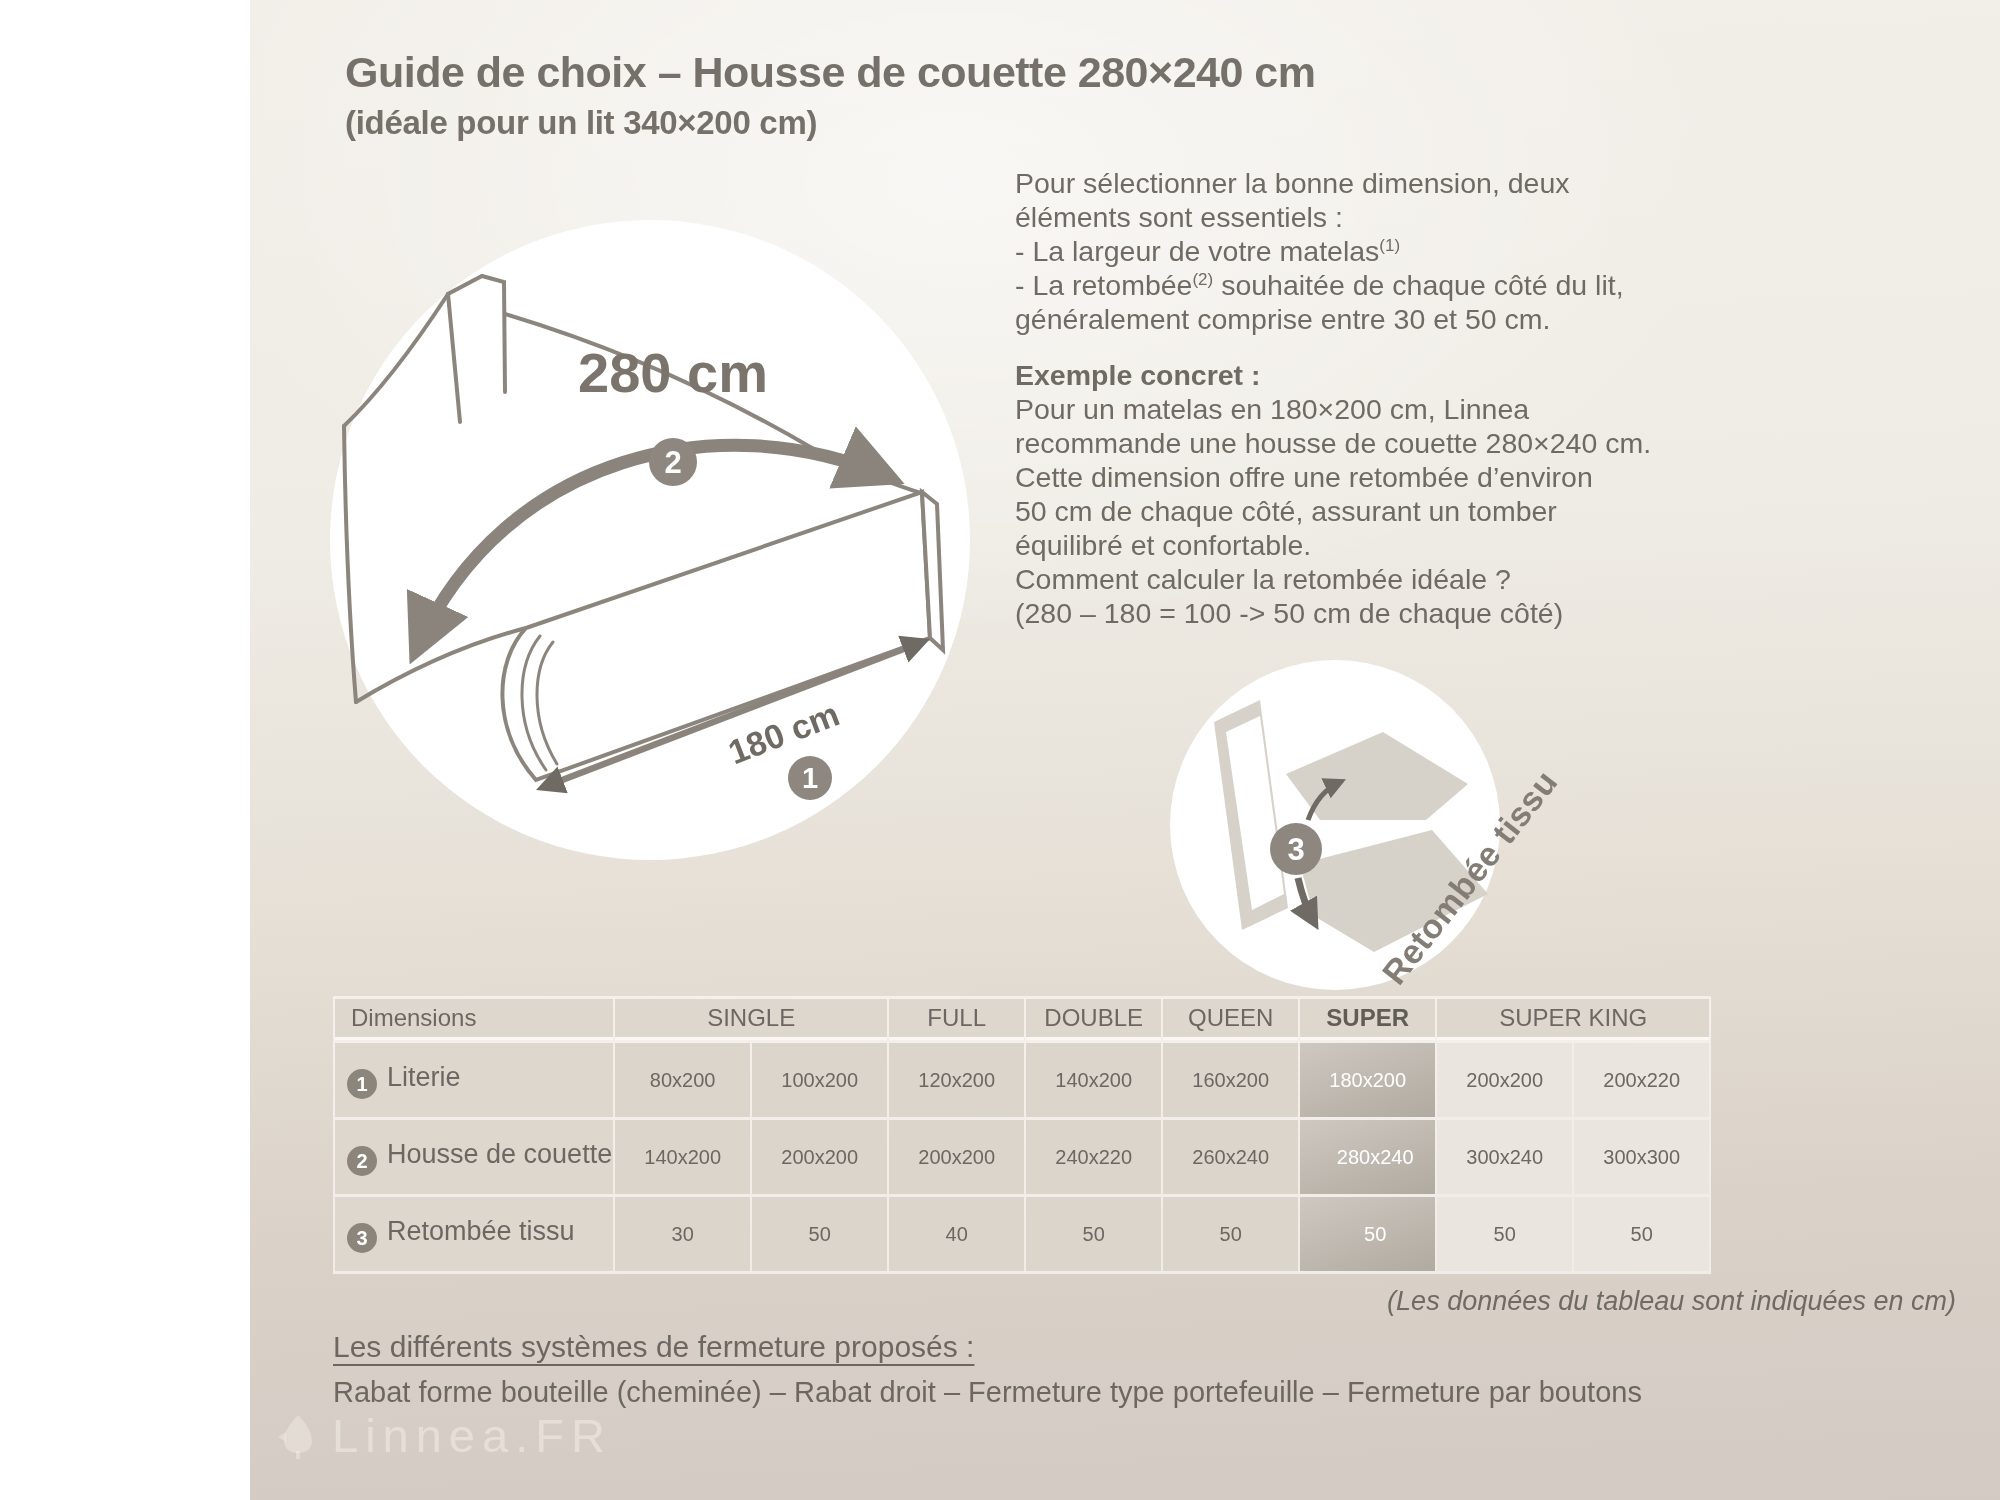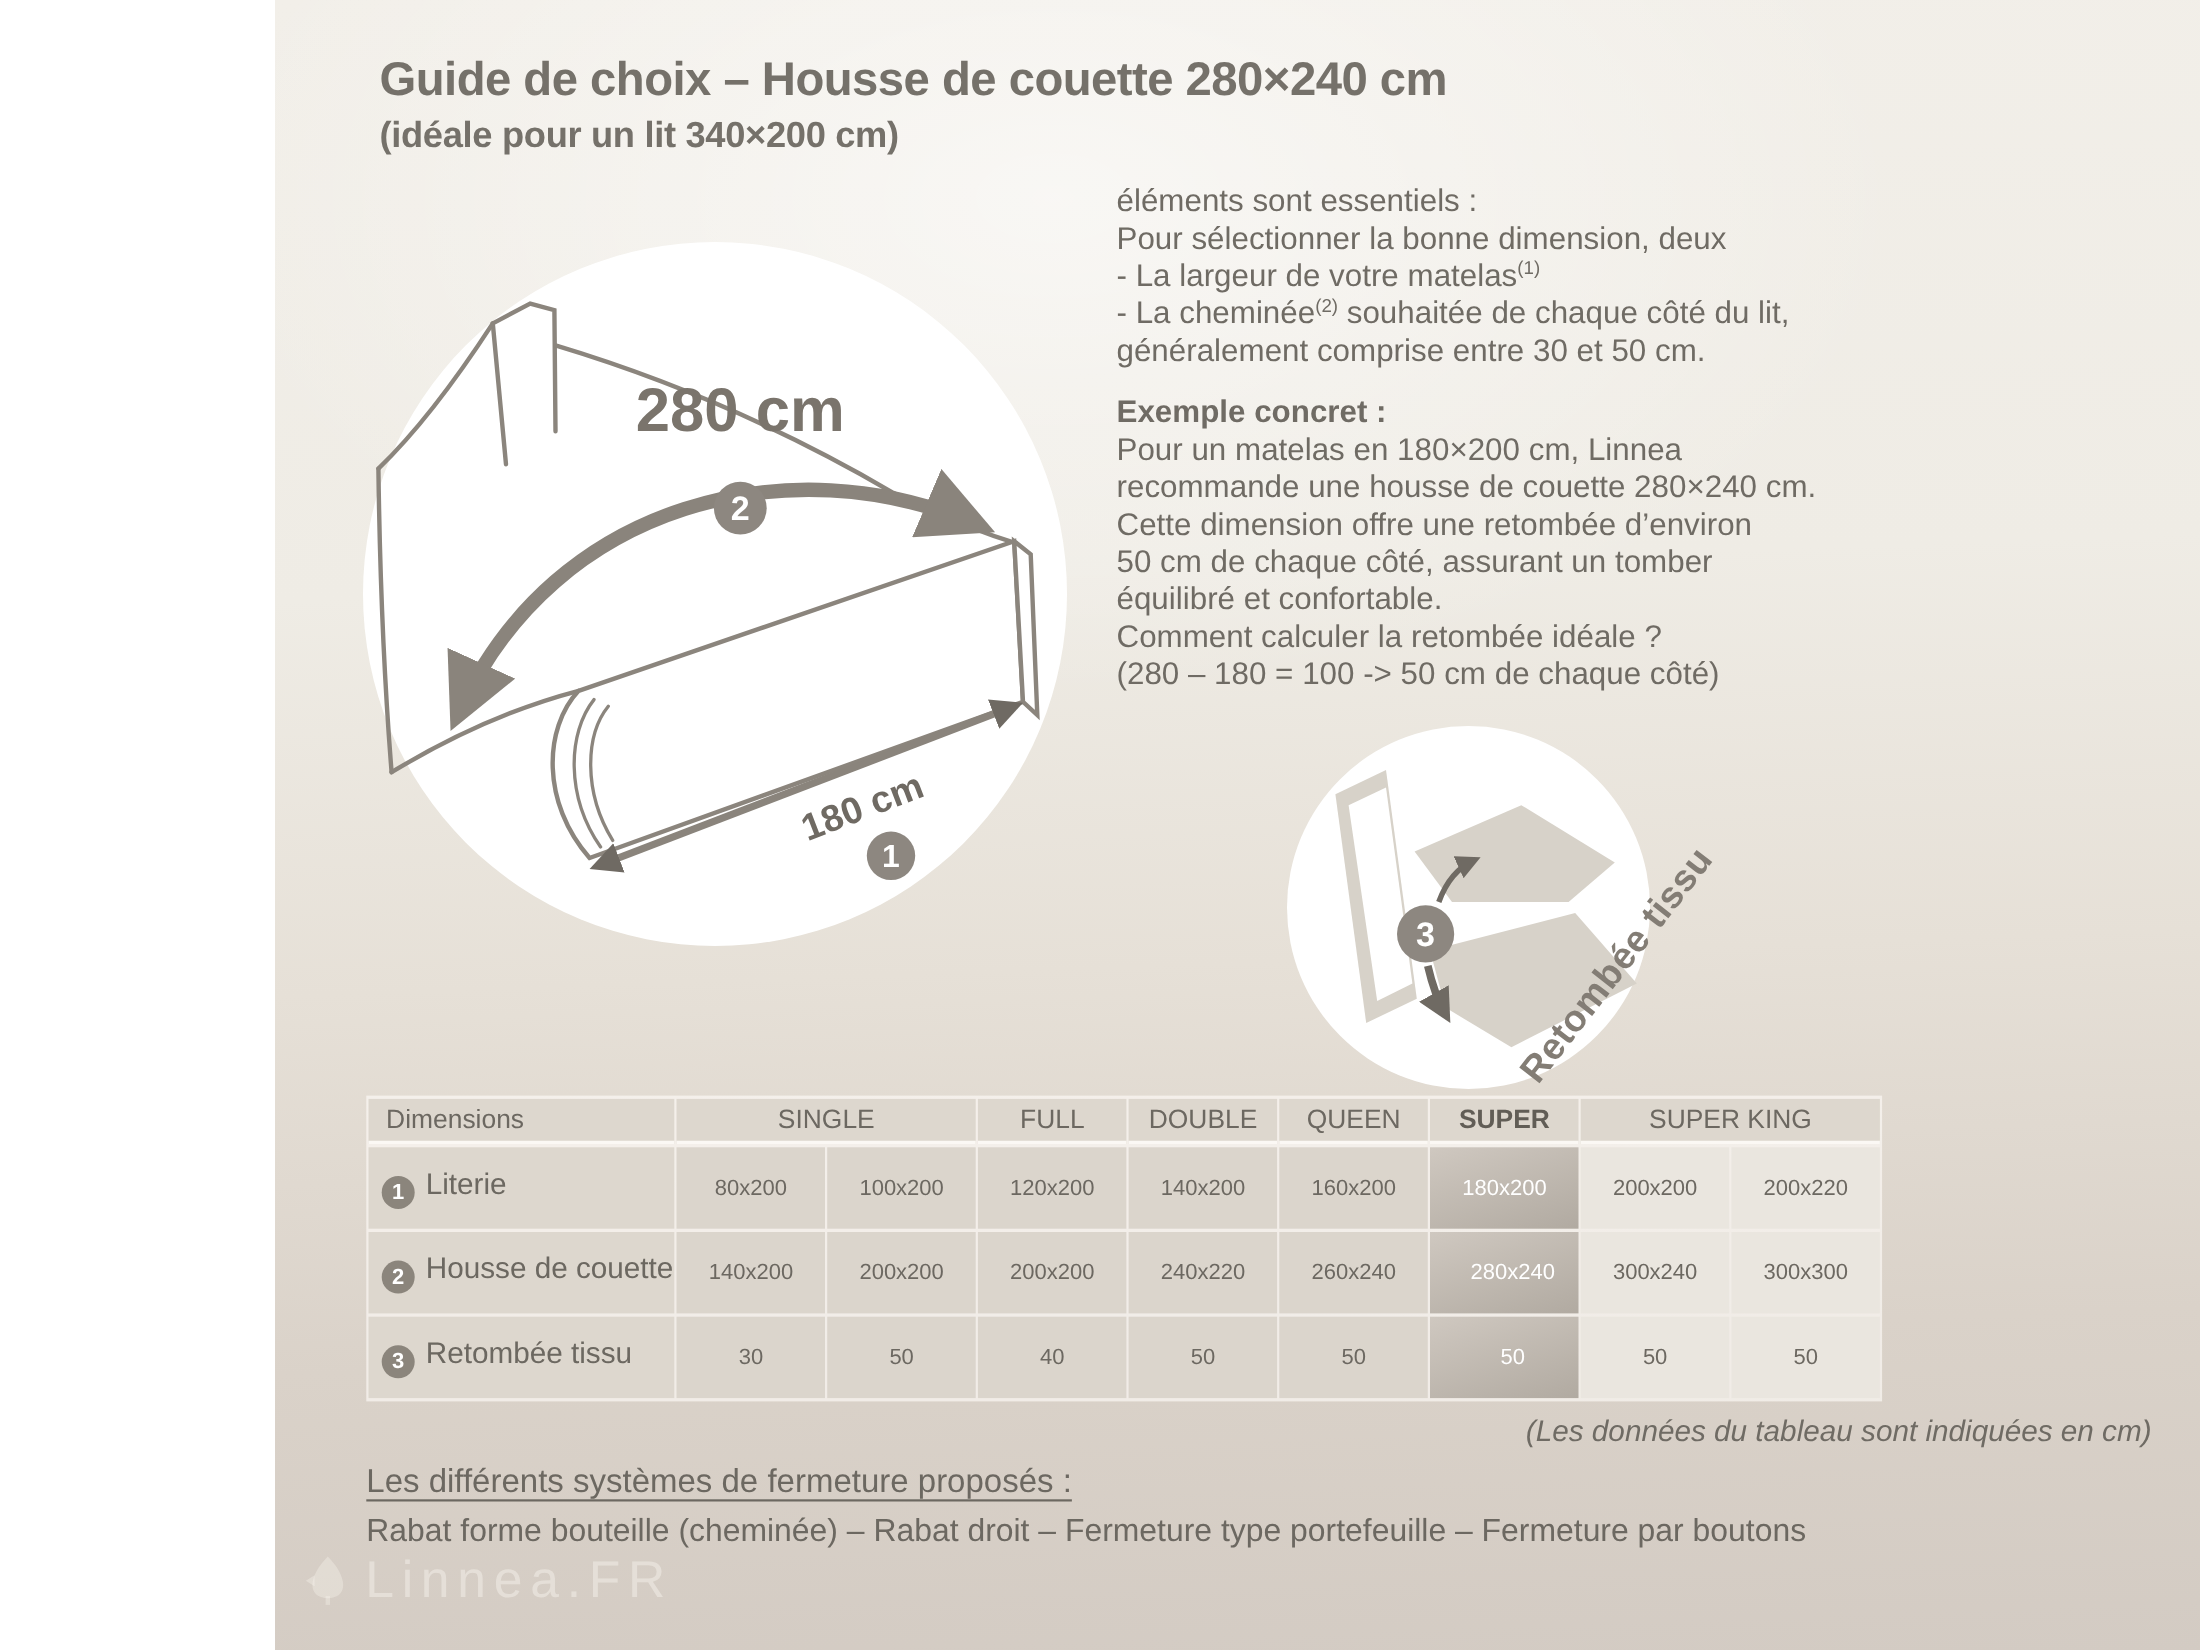--- a/index.html
+++ b/index.html
@@ -94,24 +94,24 @@
 </style>
 </head>
 <body>
 
 <div class="card">
 
   <div class="title">Guide de choix – Housse de couette 280×240 cm</div>
   <div class="subtitle">(idéale pour un lit 340×200 cm)</div>
 
   <div class="intro">
+    <div><span>Pour sélectionner la bonne dimension, deux</span></div>
     <div><span>éléments sont essentiels :</span></div>
-    <div><span>Pour sélectionner la bonne dimension, deux</span></div>
     <div><span>- La largeur de votre matelas</span><sup>(1)</sup></div>
-    <div><span>- La cheminée</span><sup>(2)</sup><span> souhaitée de chaque côté du lit,</span></div>
+    <div><span>- La retombée</span><sup>(2)</sup><span> souhaitée de chaque côté du lit,</span></div>
     <div><span>généralement comprise entre 30 et 50 cm.</span></div>
   </div>
 
   <div class="example">
     <div class="example-heading">Exemple concret :</div>
     <div class="example-body">Pour un matelas en 180×200 cm, Linnea
 recommande une housse de couette 280×240 cm.
 Cette dimension offre une retombée d’environ
 50 cm de chaque côté, assurant un tomber
 équilibré et confortable.

